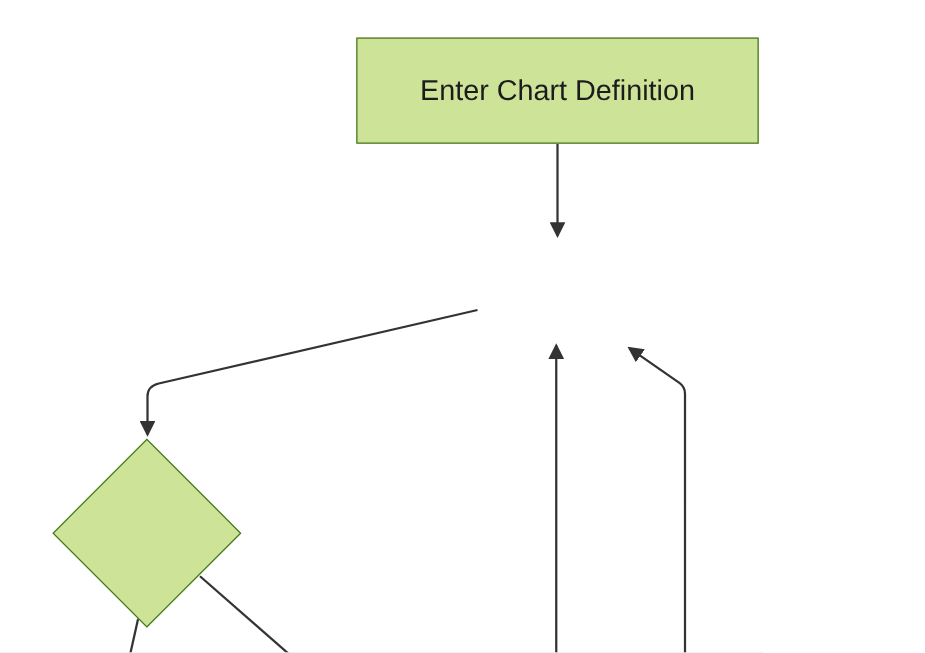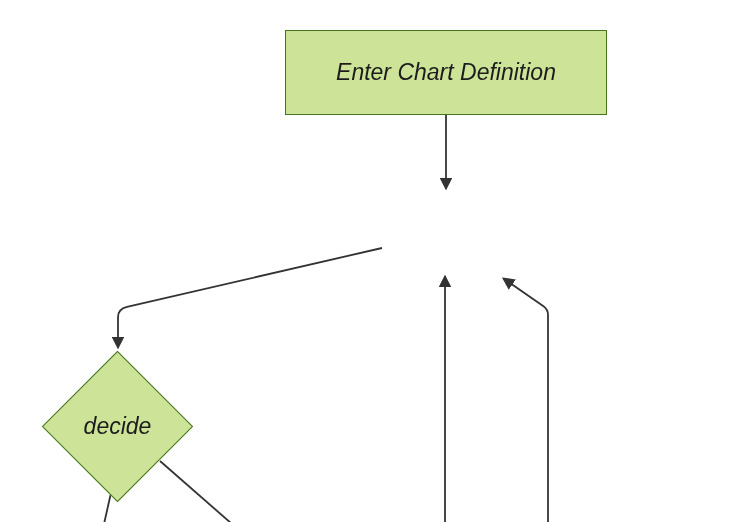--- a/index.html
+++ b/index.html
@@ -10,21 +10,20 @@
     --text:#1c1c1c;
   }
   html,body{margin:0;padding:0;background:#e8e8e8;}
   .stage{
     position:relative;
     width:740px;height:522px;
     margin:0;
     background:var(--background);
     overflow:hidden;
     font-family:"Liberation Sans","DejaVu Sans",sans-serif;
-    font-style:italic;
   }
   .edges{position:absolute;left:0;top:0;width:740px;height:522px;}
   .edge{
     fill:none;
     stroke:var(--edge);
     stroke-width:1.8px;
   }
   .arrowhead{fill:var(--edge);stroke:none;}
   .node{
     position:absolute;
@@ -89,17 +88,14 @@
 
     <path class="edge" marker-end="url(#arrow)" d="M548,524 L548,315 Q548,309.5 543.5,306.3 L503.5,278.5"></path>
   </svg>
 
   <div class="node node-rect">
     <span>Enter Chart Definition</span>
   </div>
 
 
   <div class="diamond-shape"></div>
-  <div class="diamond-label">
-    <span>decide</span>
-  </div>
 
 </div>
 
 </body></html>

